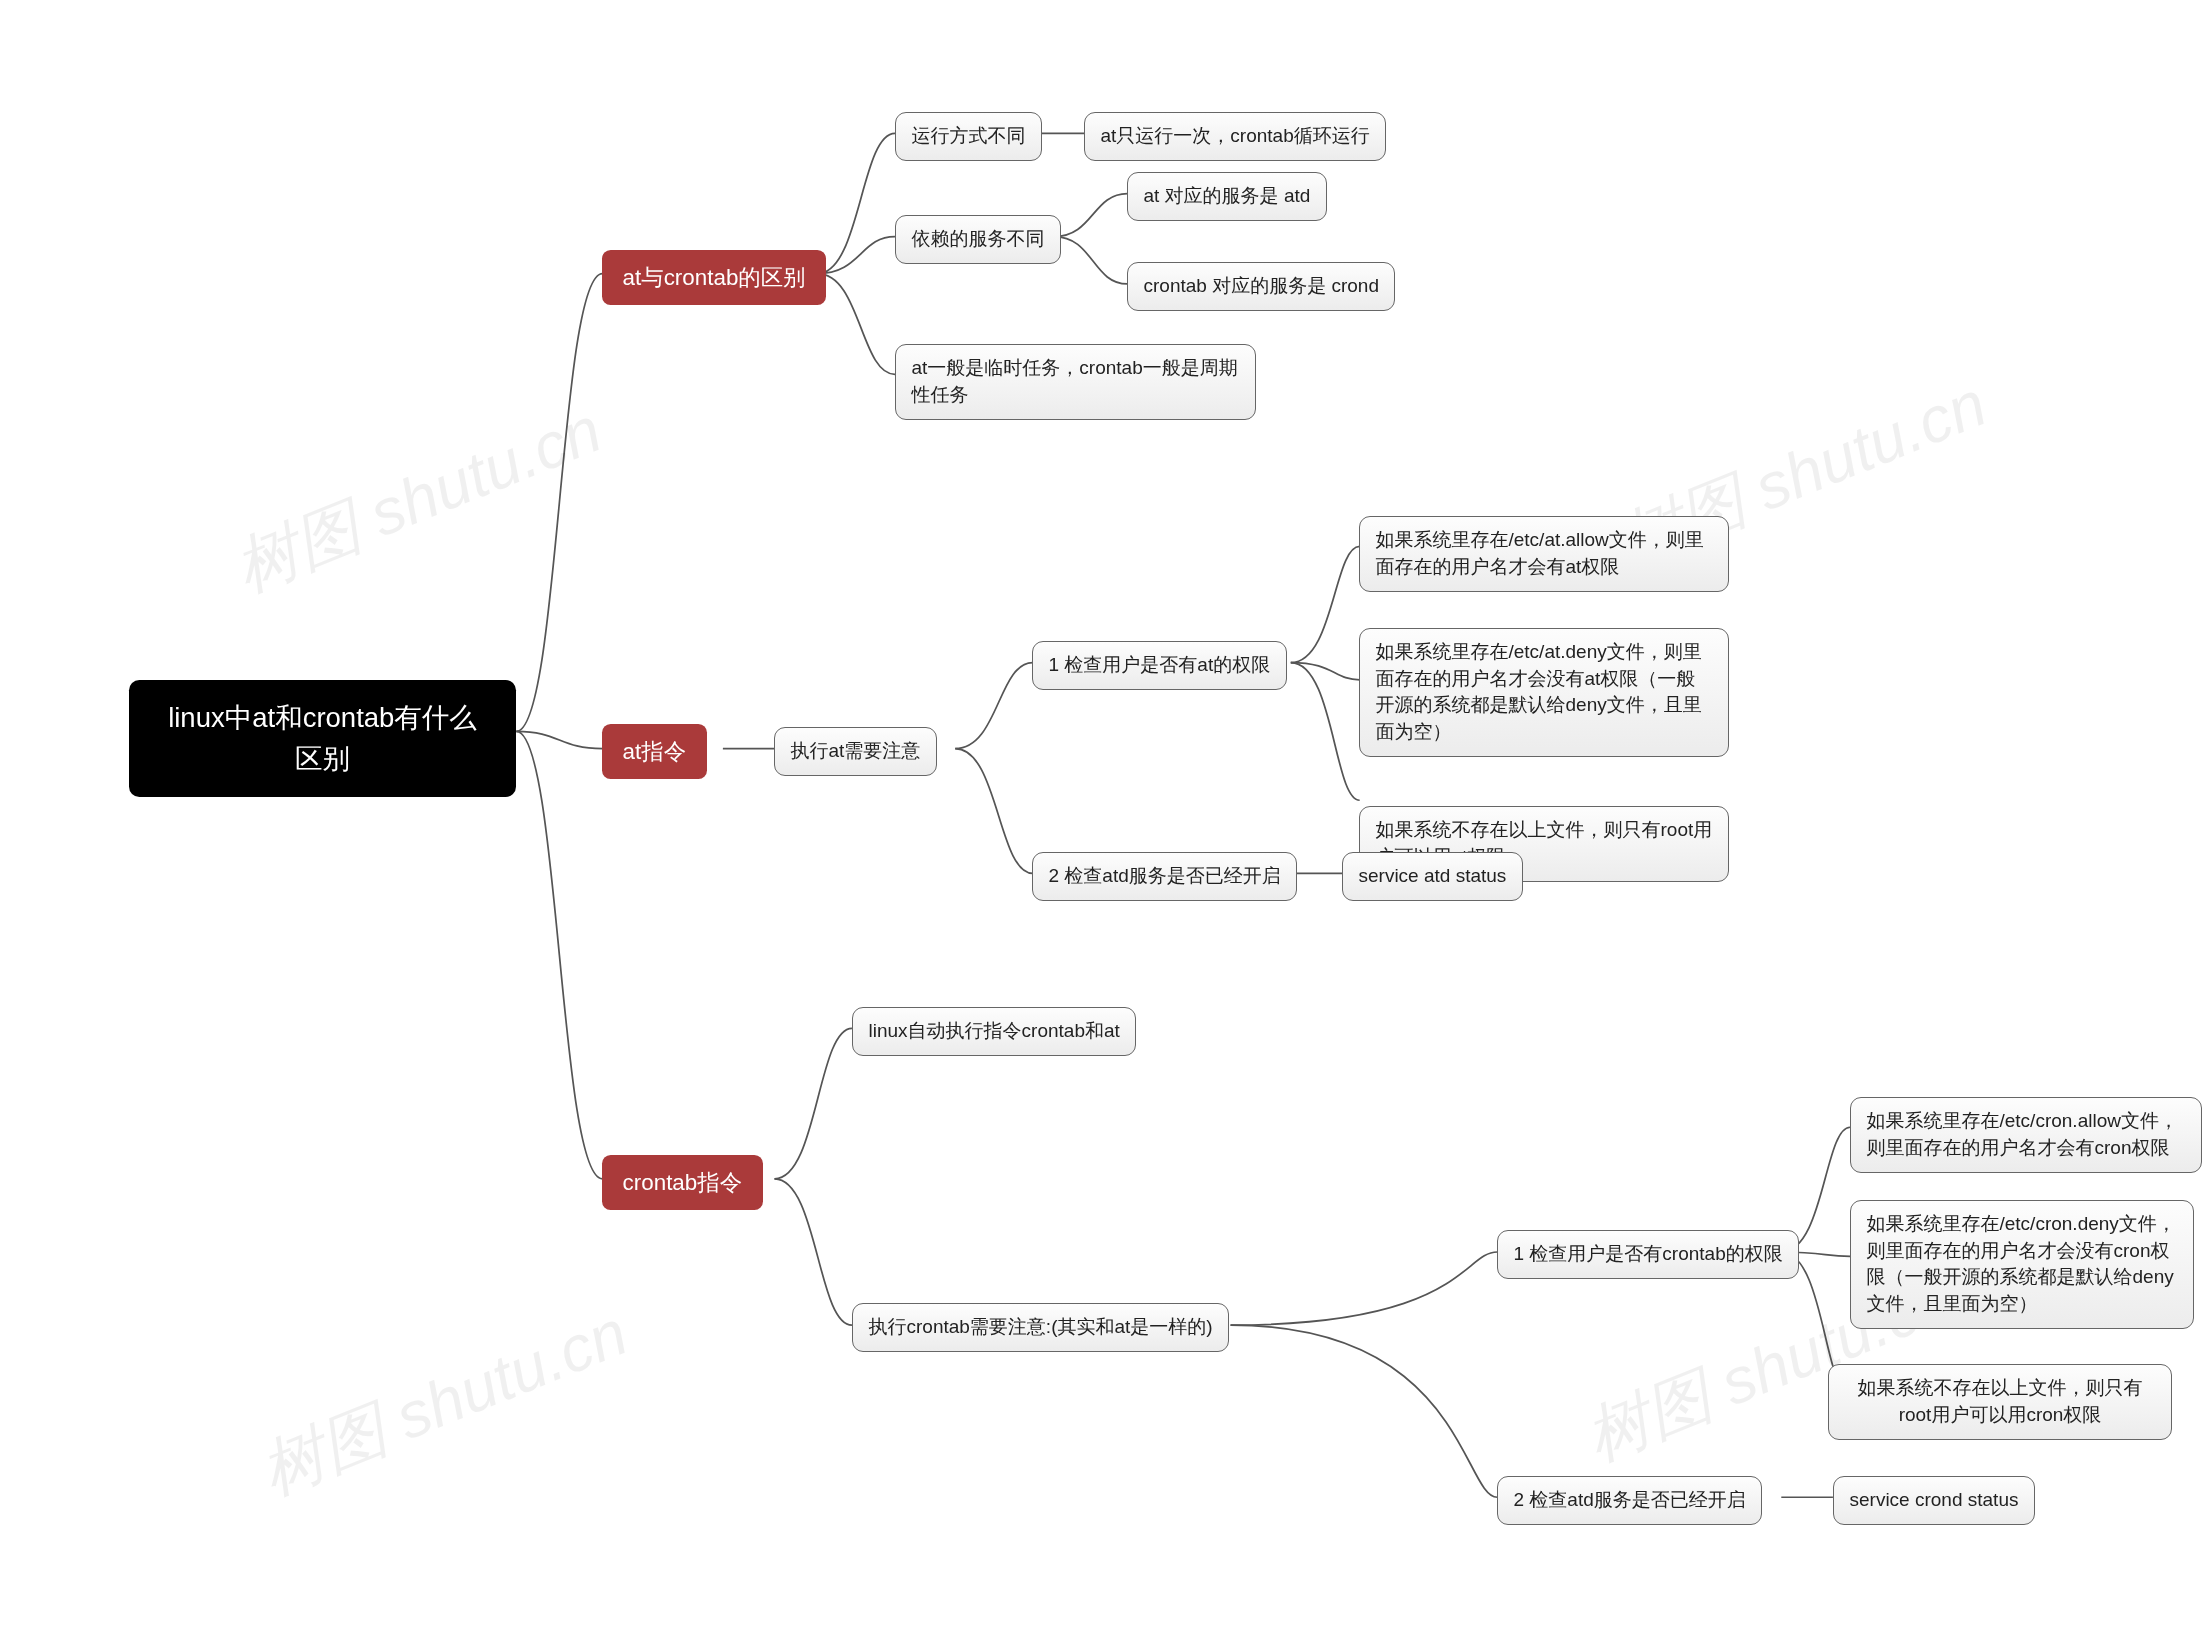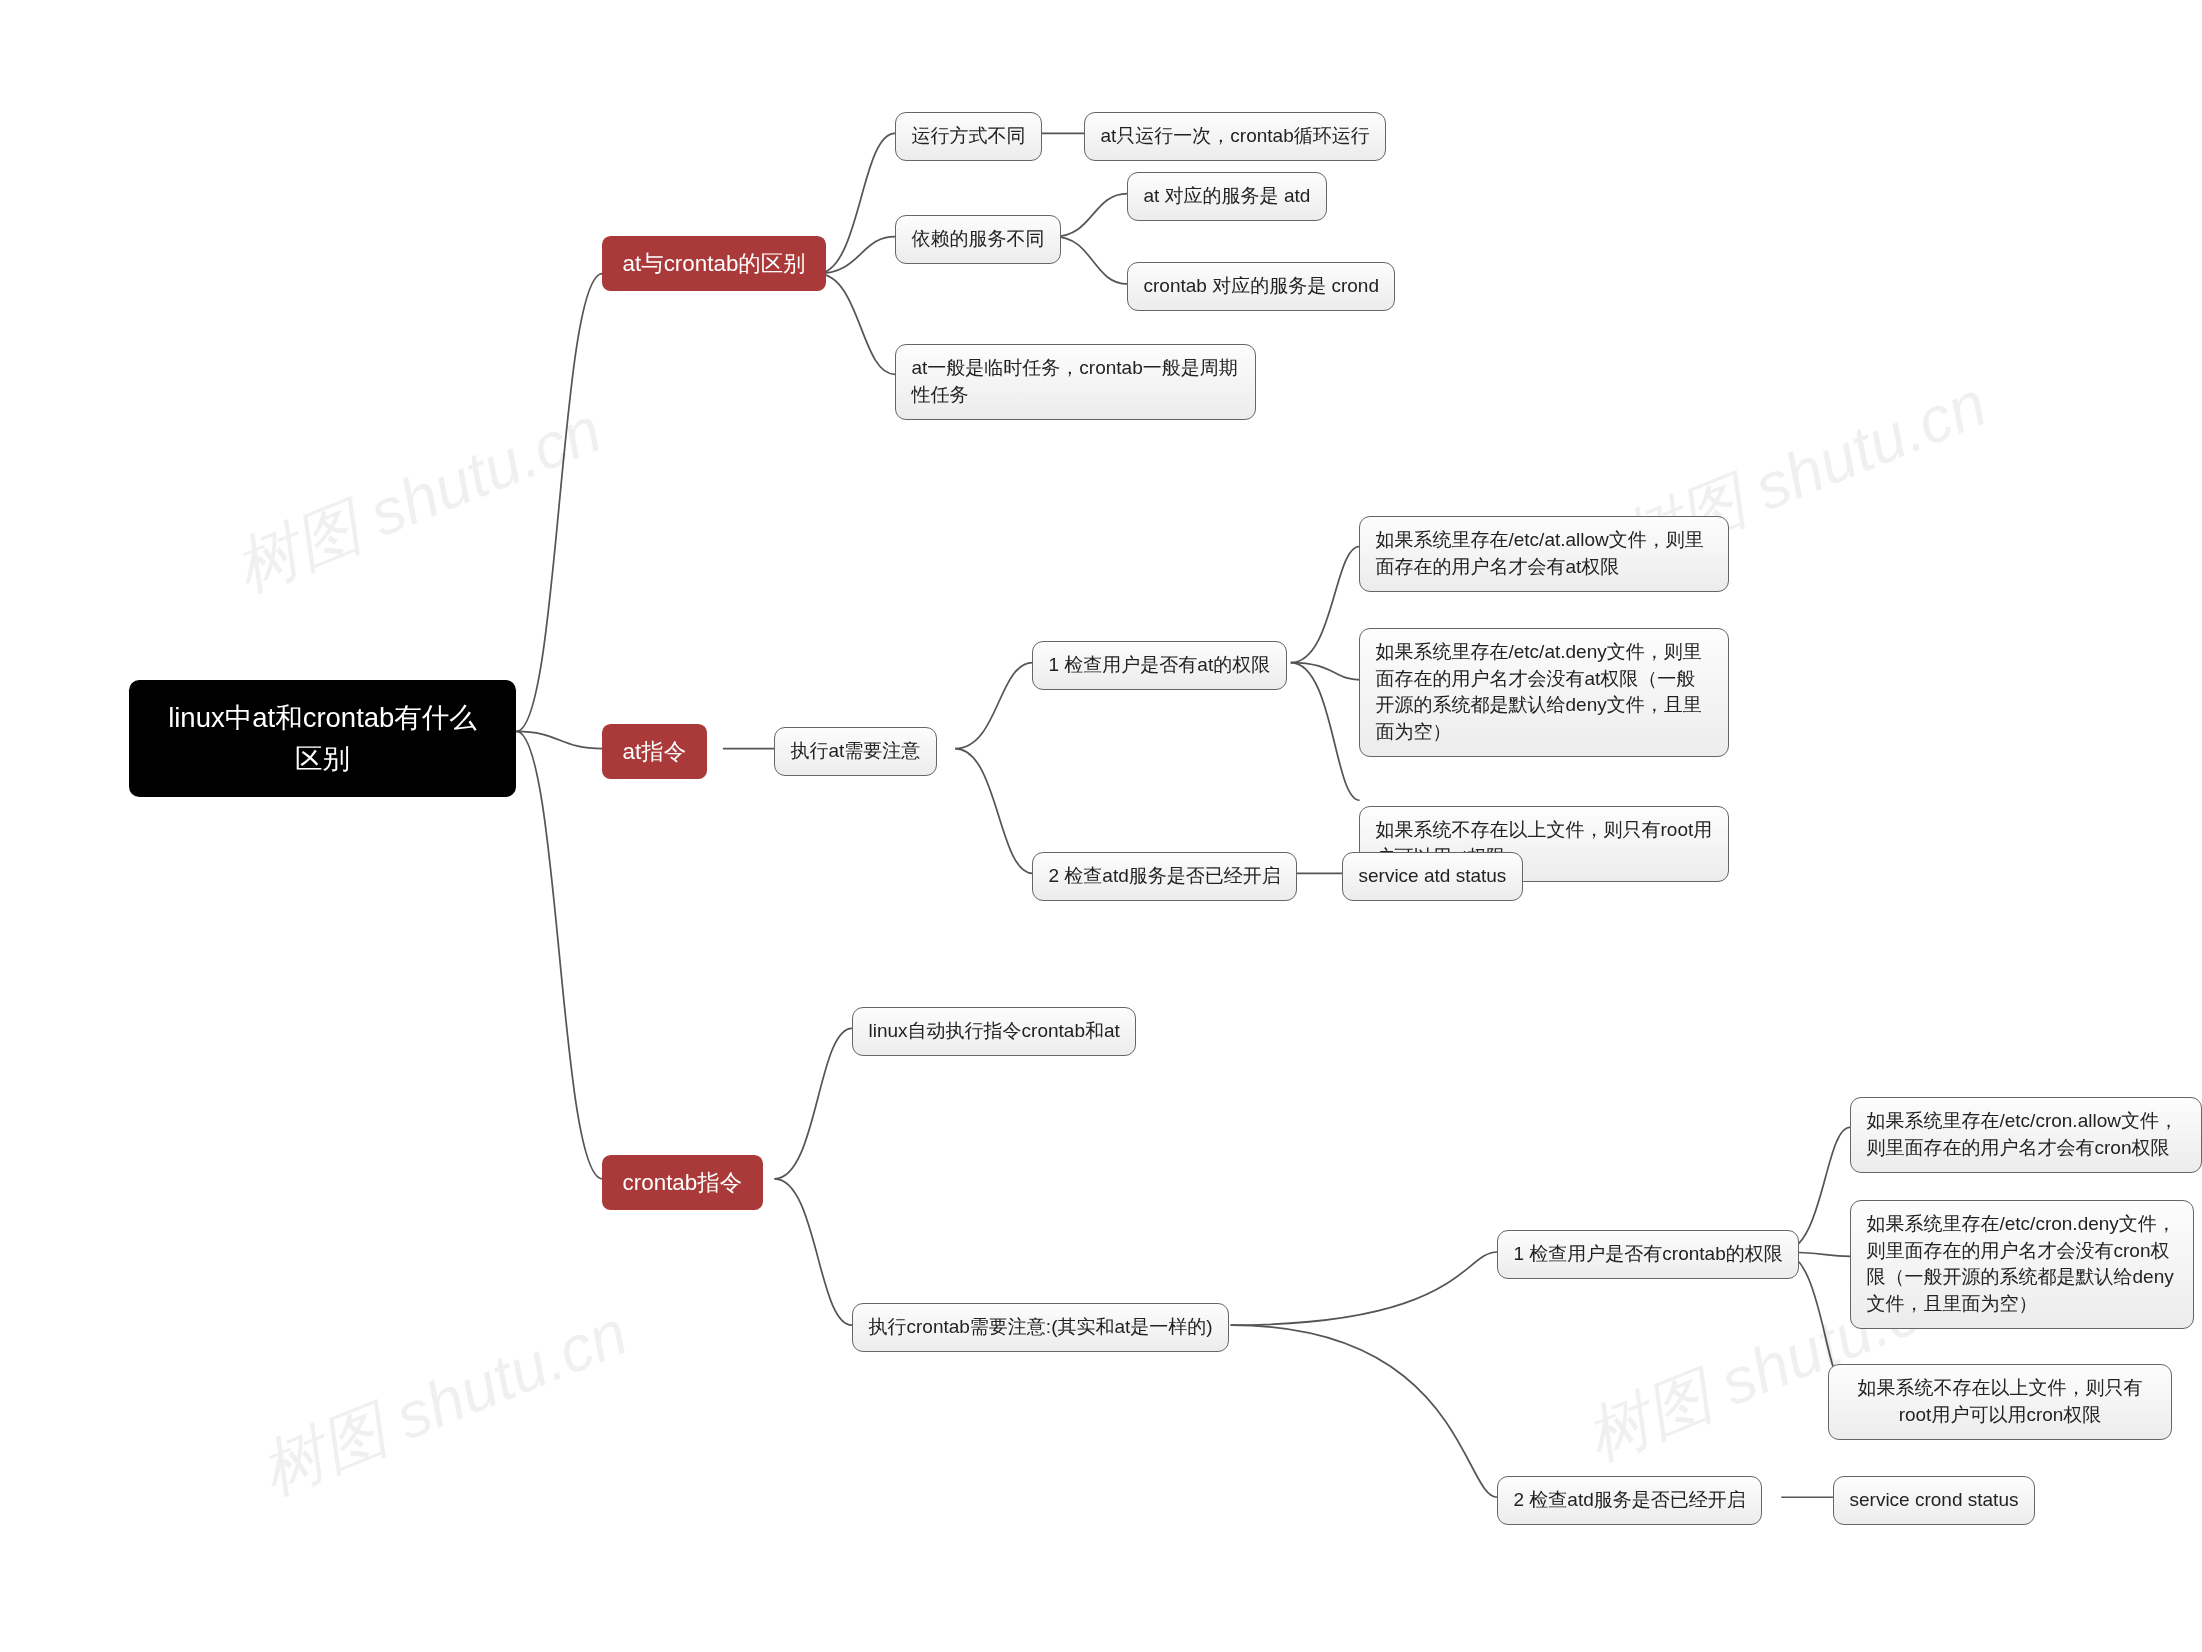--- a/index.html
+++ b/index.html
@@ -107,21 +107,21 @@
 
 <div class="watermark" style="top:456px; left:224px;">树图 shutu.cn</div>
 <div class="watermark" style="top:430px; left:1609px;">树图 shutu.cn</div>
 <div class="watermark" style="top:1359px; left:250px;">树图 shutu.cn</div>
 <div class="watermark" style="top:1325px; left:1575px;">树图 shutu.cn</div>
 
 <div class="node root" style="left:129px; top:680px; width:387px;">
   <span>linux中at和crontab有什么区别</span>
 </div>
 
-<div class="node branch" style="left:602px; top:236px;">
+<div class="node branch" style="left:602px; top:250px;">
   <span>at与crontab的区别</span>
 </div>
 
 <div class="node leaf" style="left:895px; top:112px;">
   <span>运行方式不同</span>
 </div>
 <div class="node leaf" style="left:1084px; top:112px;">
   <span>at只运行一次，crontab循环运行</span>
 </div>
 

